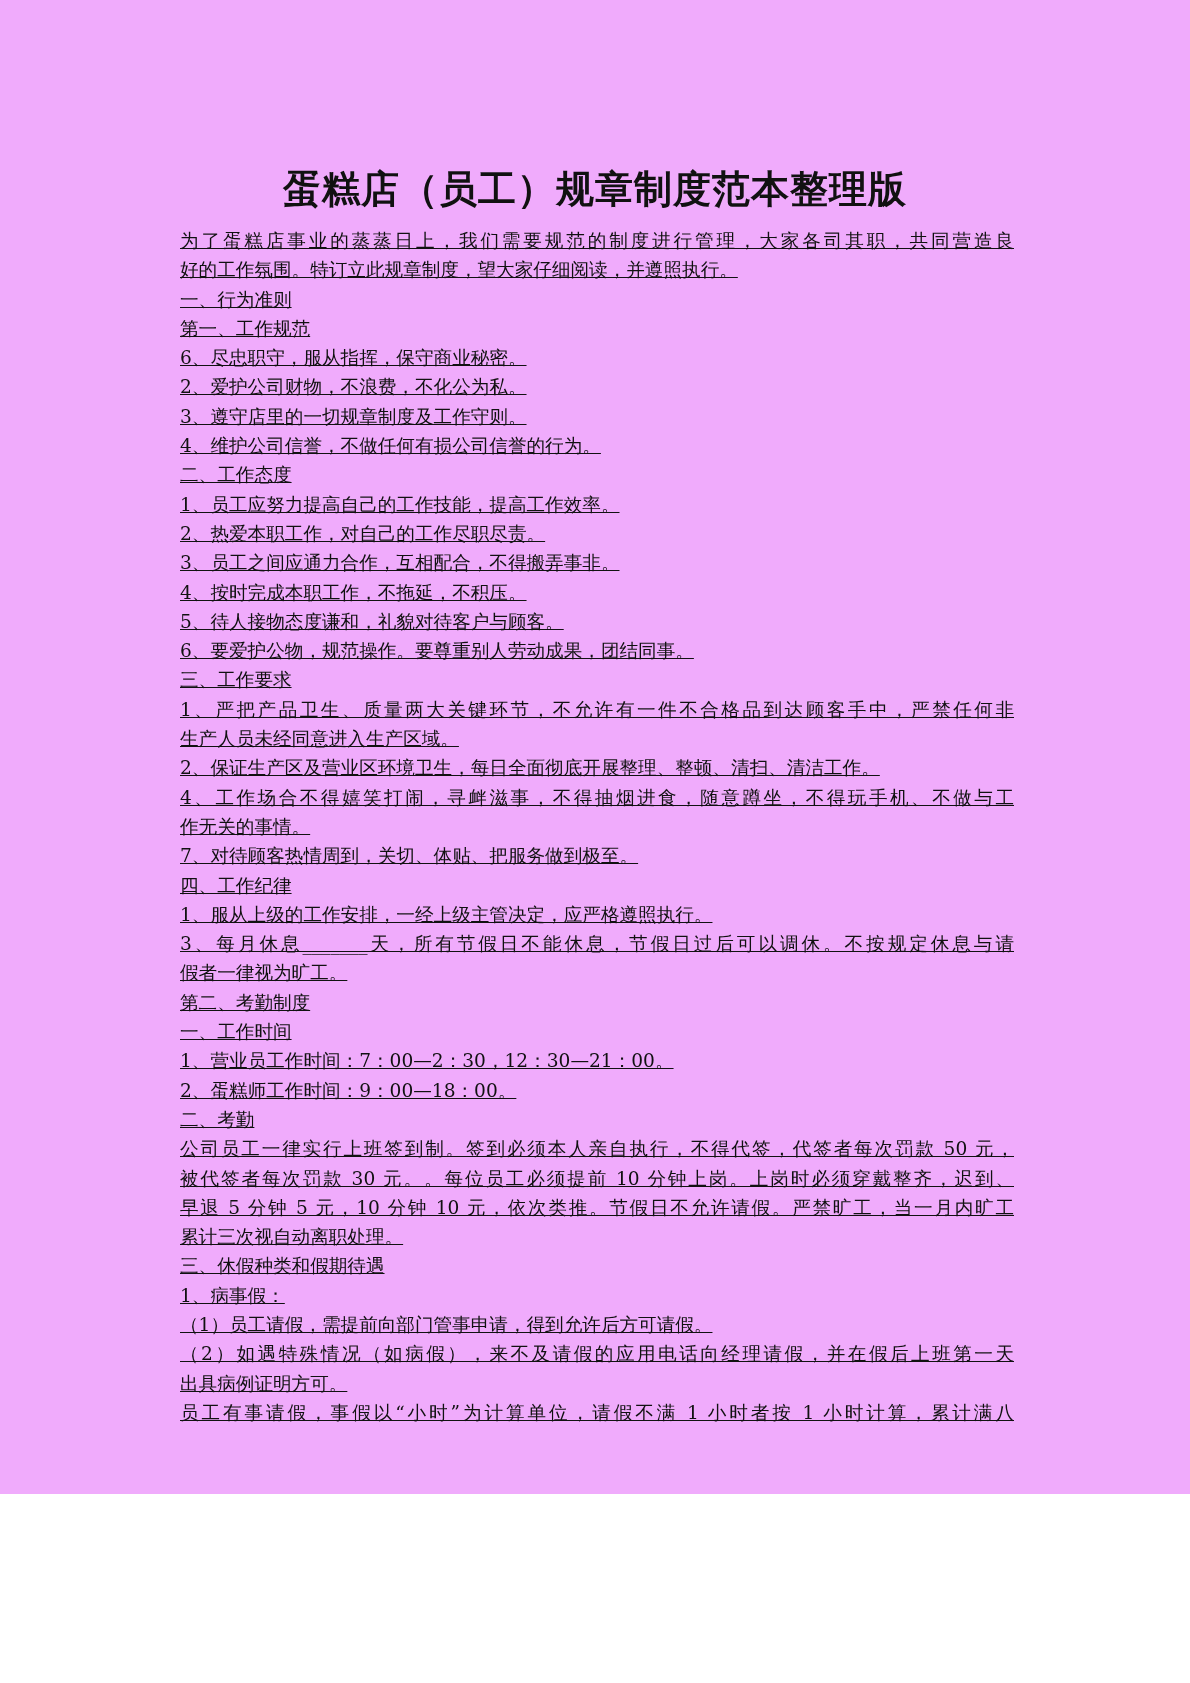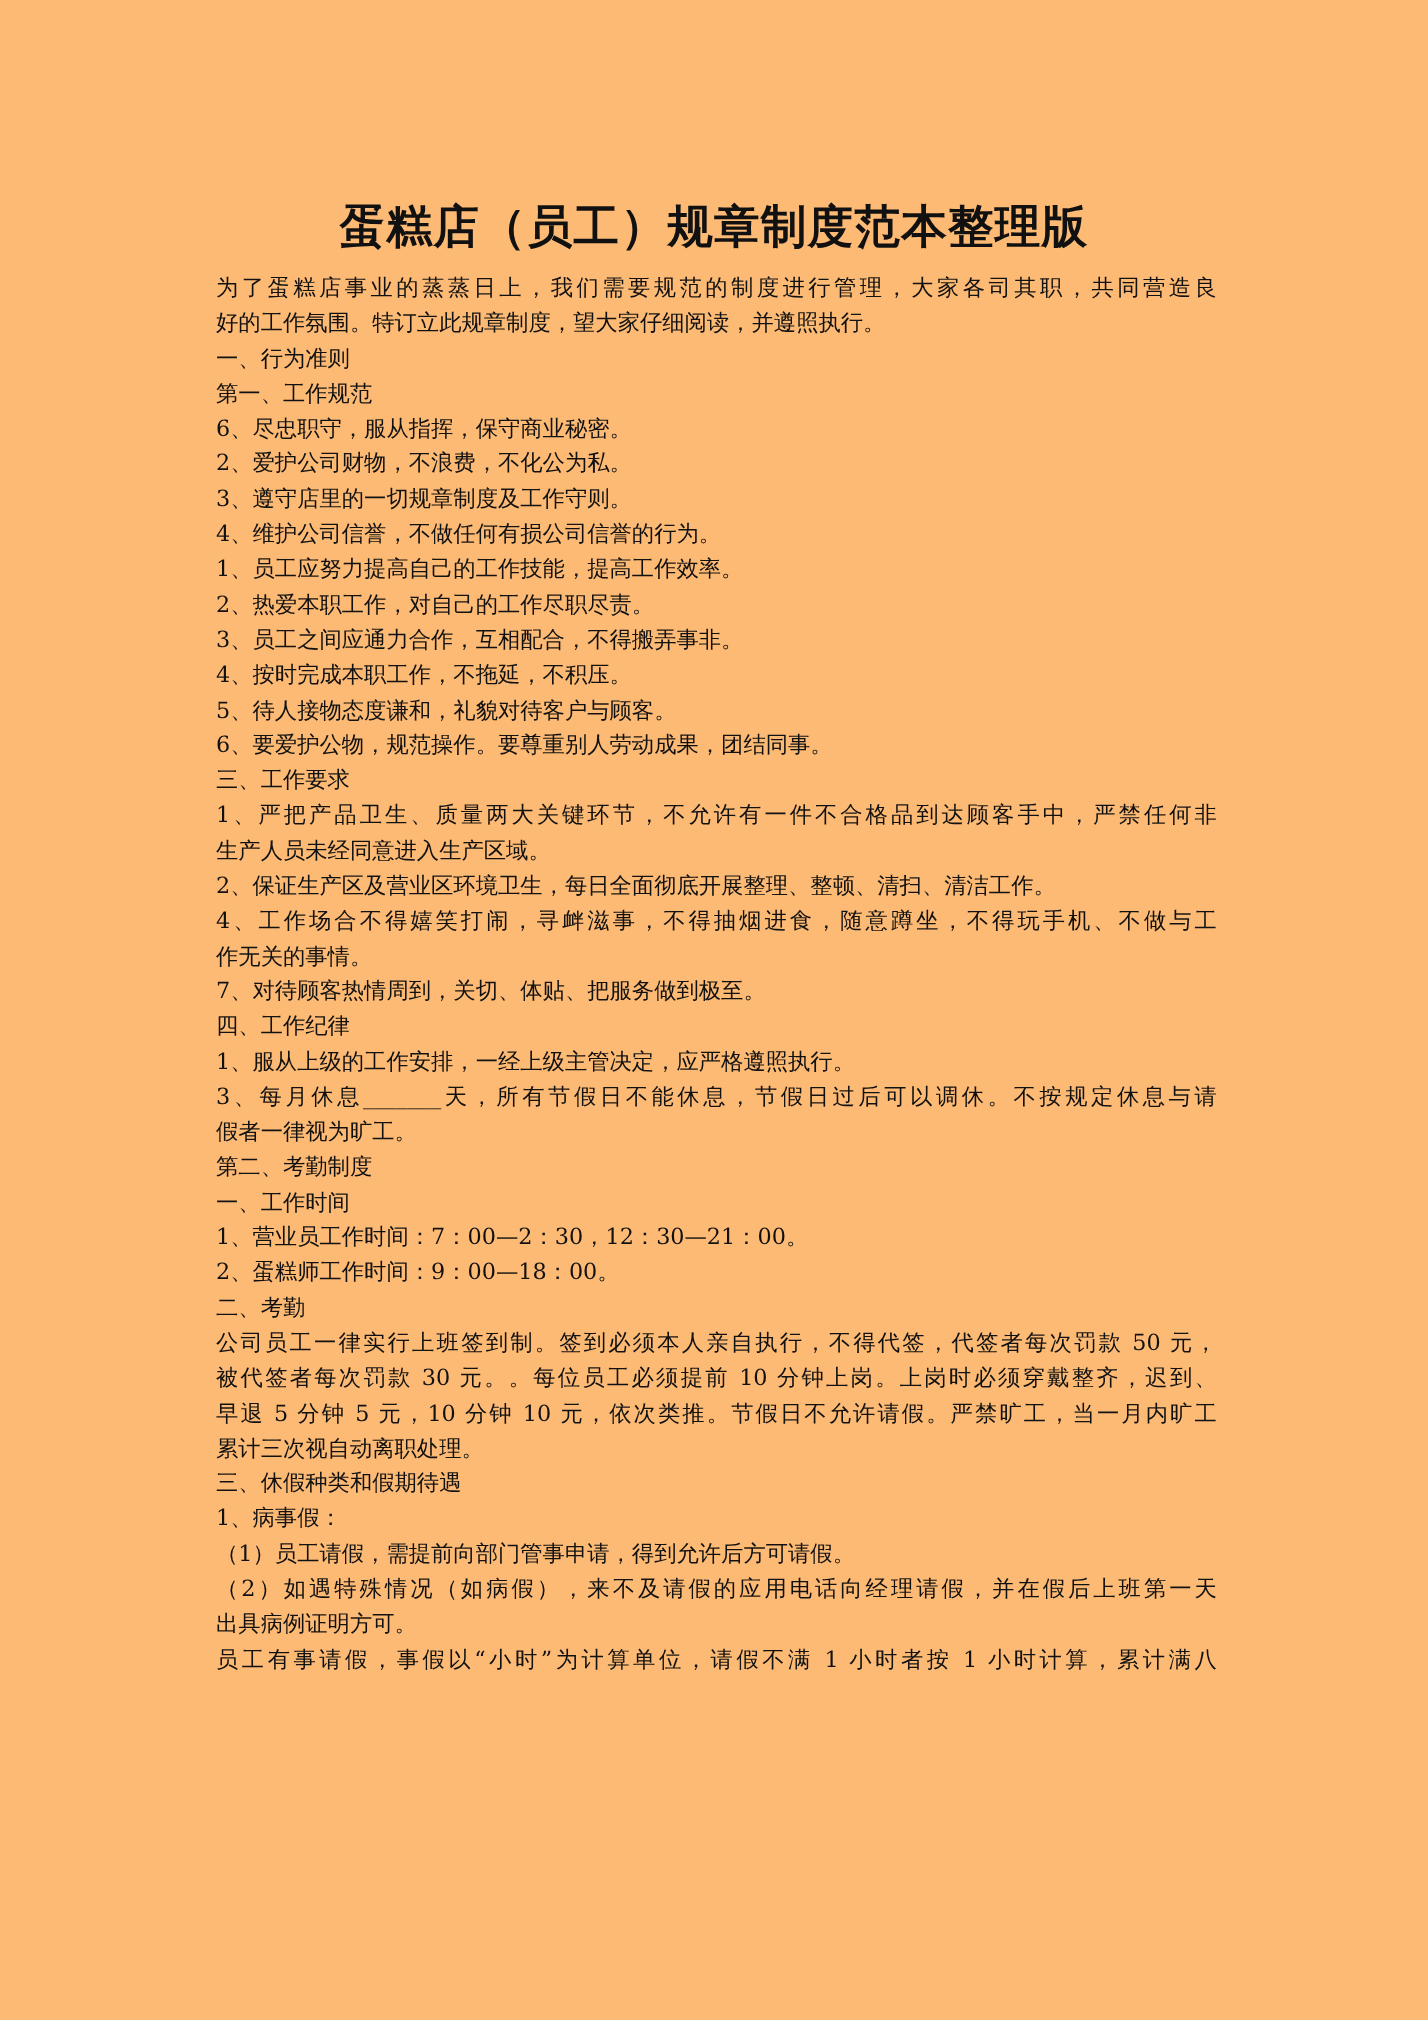--- a/index.html
+++ b/index.html
@@ -1,49 +1,50 @@
 <!DOCTYPE html>
 <html><head>
 <meta charset="utf-8">
 <style>
   html, body { margin: 0; padding: 0; background: #ffffff; }
   body { width: 1190px; height: 1683px; position: relative; overflow: hidden; }
   .page {
-    position: absolute; left: 0; top: 0; width: 1190px; height: 1683px;
-    background: #fdba74; color: #111111;
+    position: absolute; left: 0; top: 0; width: 1190px; height: 1494px;
+    background: #f0abfc; color: #111111;
   }
   .title {
     position: absolute; left: 0; top: 164px; width: 1190px;
     text-align: center;
     font-family: "DejaVu Serif", "Liberation Serif", serif;
     font-size: 38px; font-weight: bold; letter-spacing: 1px;
     line-height: 50px; margin: 0;
   }
   .body {
     position: absolute; left: 180px; top: 226px; width: 834px;
     font-family: "DejaVu Serif", "Liberation Serif", serif;
-    font-size: 18.6px; line-height: 29.3px;
+    font-size: 18.6px; line-height: 29.3px; text-decoration: underline;
   }
   .line { white-space: nowrap; height: 29.3px; margin: 0; }
   .justify { text-align: justify; text-align-last: justify; }
 </style>
 </head>
 <body>
 
 <div class="page">
   <h1 class="title">蛋糕店（员工）规章制度范本整理版</h1>
   <div class="body" id="doc-body">
       <p class="line justify">为了蛋糕店事业的蒸蒸日上，我们需要规范的制度进行管理，大家各司其职，共同营造良</p>
       <p class="line">好的工作氛围。特订立此规章制度，望大家仔细阅读，并遵照执行。</p>
       <p class="line">一、行为准则</p>
       <p class="line">第一、工作规范</p>
       <p class="line">6、尽忠职守，服从指挥，保守商业秘密。</p>
       <p class="line">2、爱护公司财物，不浪费，不化公为私。</p>
       <p class="line">3、遵守店里的一切规章制度及工作守则。</p>
       <p class="line">4、维护公司信誉，不做任何有损公司信誉的行为。</p>
+      <p class="line">二、工作态度</p>
       <p class="line">1、员工应努力提高自己的工作技能，提高工作效率。</p>
       <p class="line">2、热爱本职工作，对自己的工作尽职尽责。</p>
       <p class="line">3、员工之间应通力合作，互相配合，不得搬弄事非。</p>
       <p class="line">4、按时完成本职工作，不拖延，不积压。</p>
       <p class="line">5、待人接物态度谦和，礼貌对待客户与顾客。</p>
       <p class="line">6、要爱护公物，规范操作。要尊重别人劳动成果，团结同事。</p>
       <p class="line">三、工作要求</p>
       <p class="line justify">1、严把产品卫生、质量两大关键环节，不允许有一件不合格品到达顾客手中，严禁任何非</p>
       <p class="line">生产人员未经同意进入生产区域。</p>
       <p class="line">2、保证生产区及营业区环境卫生，每日全面彻底开展整理、整顿、清扫、清洁工作。</p>

